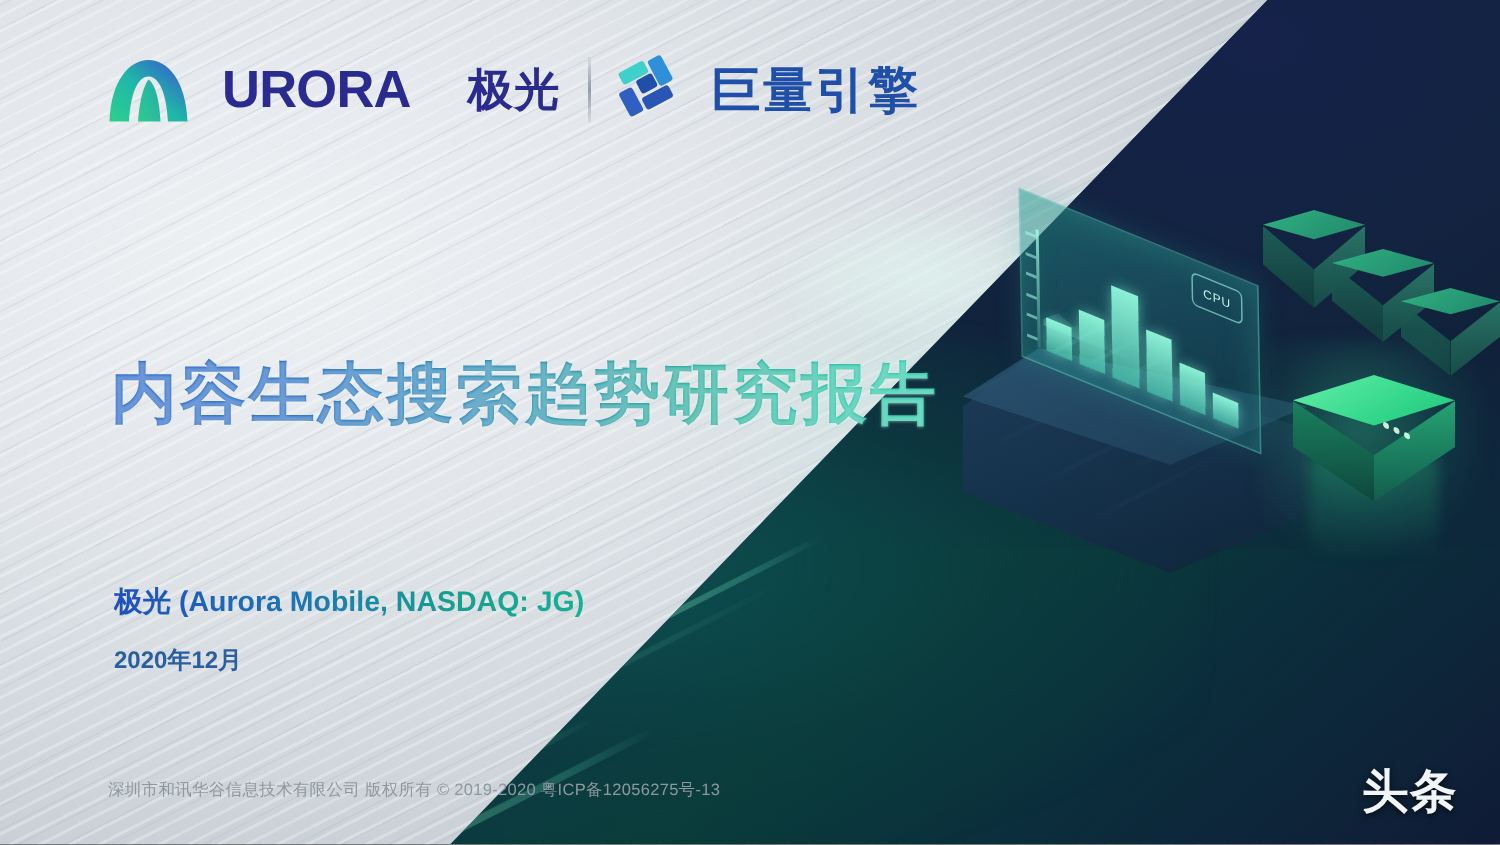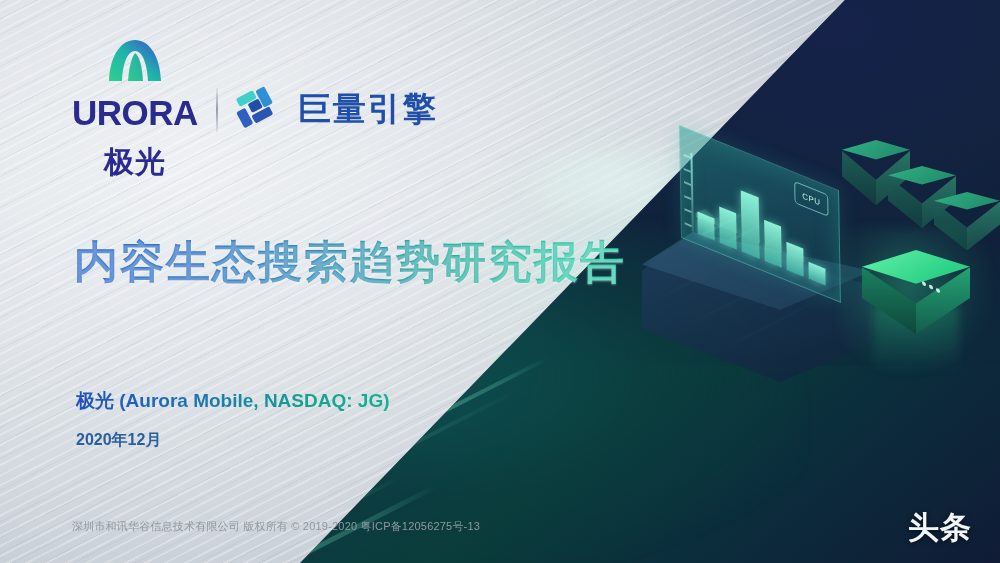--- a/index.html
+++ b/index.html
@@ -181,25 +181,25 @@
     display:flex; gap:3px; transform:skewY(26deg); }
   .server .led{ width:4px; height:4px; border-radius:50%; background:rgba(220,255,240,.9); }
 
   .glow-soft{ position:absolute; left:840px; top:228px; width:150px; height:150px;
     background:radial-gradient(circle at 45% 38%, rgba(60,240,160,.30) 0%, rgba(40,200,140,.10) 45%, rgba(0,0,0,0) 72%);
     filter:blur(6px); }
 
   
   .logo-row{ position:absolute; left:72px; top:36px; display:flex; align-items:center; gap:18px; }
 
-  .aurora{ display:flex; align-items:center; gap:9px;flex-direction:column; }
+  .aurora{ display:flex; align-items:center; gap:22px; }
   .aurora-mark{ width:54px; height:48px; }
   .aurora-word{ font-size:35px; font-weight:700; color:#2b2a8f; letter-spacing:-.5px;
     font-family:"Liberation Sans", sans-serif; }
-  .aurora-cn{ font-size:30px; font-weight:700; color:#2b2a8f; margin-left:0; letter-spacing:1px; }
+  .aurora-cn{ font-size:30px; font-weight:700; color:#2b2a8f; margin-left:16px; letter-spacing:1px; }
 
   .logo-div{ width:2px; height:44px; background:linear-gradient(180deg, rgba(150,160,175,.15), rgba(120,130,150,.75), rgba(150,160,175,.15)); }
 
   .ocean{ display:flex; align-items:center; gap:10px; }
   .ocean-mark{ width:52px; height:48px; }
   .ocean-word{ font-size:33px; font-weight:700; color:#1f4fa8; letter-spacing:2px; }
 
   
   .title{
     position:absolute; left:74px; top:205px;

